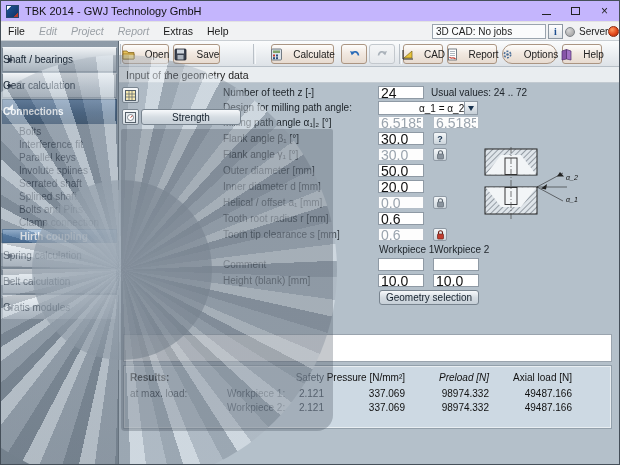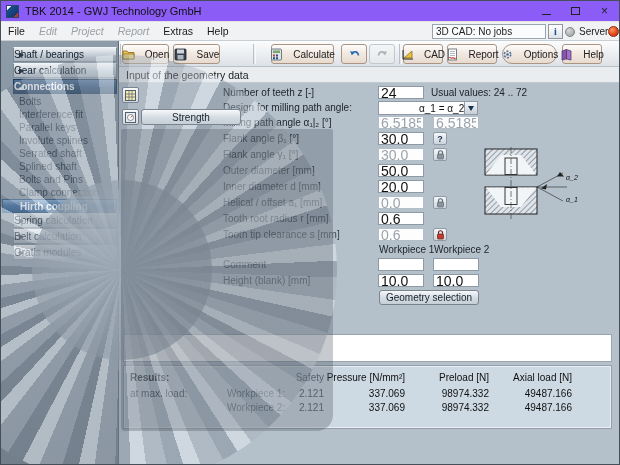--- a/index.html
+++ b/index.html
@@ -1,21 +1,21 @@
 <!DOCTYPE html>
 <html><head>
 <meta charset="utf-8">
 <style>
   * { margin:0; padding:0; box-sizing:border-box; }
   body { font-family:"Liberation Sans", sans-serif; background:#888; }
   .screen { position:relative; width:620px; height:465px; background:#b4c0ca;
             border:1px solid #454f59; overflow:hidden; font-family:"Liberation Sans", sans-serif; }
 
   
-  .titlebar { position:absolute; left:0; top:0; width:100%; height:21px; background:#8b5cf6;
+  .titlebar { position:absolute; left:0; top:0; width:100%; height:21px; background:#c4b5fd;
               border-bottom:1px solid #e2e2e2; display:flex; align-items:center; }
   .app-icon { width:13px; height:13px; margin:0 6px 0 5px;
               background:linear-gradient(135deg,#ffffff 18%,#1d4e8f 19%,#123a6e 78%,#b23a2a 79%); border:1px solid #27476e; }
   .title-text { font-size:11px; color:#111; }
   .win-controls { margin-left:auto; display:flex; height:100%; }
   .win-btn { width:29px; height:100%; display:flex; align-items:center; justify-content:center;
              font-size:12px; color:#222; }
   .min-glyph { display:inline-block; width:9px; border-bottom:1px solid #222; margin-top:6px; }
   .max-glyph { display:inline-block; width:9px; height:8px; border:1px solid #222; }
 
@@ -31,21 +31,21 @@
               display:flex; align-items:center; justify-content:center; font-family:"Liberation Serif",serif; }
   .gray-dot { position:absolute; left:564px; top:5px; width:10px; height:10px; border-radius:50%;
               background:radial-gradient(circle at 35% 30%,#d8d8d8,#9a9a9a); border:1px solid #7e8488; }
   .server-label { position:absolute; left:578px; top:4px; font-size:10px; color:#222; }
   .server-dot { position:absolute; left:607px; top:4px; width:11px; height:11px; border-radius:50%;
                 background:radial-gradient(circle at 35% 30%,#ff9a60,#e4491c 55%,#a52b0a); border:1px solid #8a2a10; }
 
   
   .sidebar { position:absolute; left:0; top:40px; width:118px; height:425px;
              background:linear-gradient(#8e9ba8,#73808c); border-right:1px solid #5c6873; padding-top:6px; z-index:1; }
-  .side-header { position:relative; z-index:3; height:15px; margin:0 1px 1px 12px;
+  .side-header { position:relative; z-index:3; height:25px; margin:0 1px 1px 1px;
                  background:linear-gradient(#eef1f4,#c3ccd4 55%,#a8b2bc);
                  border:1px solid #7c8894; border-top-color:#f2f5f7;
                  font-size:10px; color:#13202e; display:flex; align-items:center; }
   .side-header.active { background:linear-gradient(#4d7099,#2c4e74 55%,#23405f); color:#fff; font-weight:bold;
                         border-color:#1d3b5c; }
   .tri-right { position:absolute; left:5px; width:0; height:0; border-top:3.5px solid transparent;
                border-bottom:3.5px solid transparent; border-left:5px solid #2a3545; }
   .tri-exp { position:absolute; left:4px; top:4px; width:0; height:0;
              border-left:6px solid transparent; border-bottom:6px solid #fff; transform:rotate(0deg); }
   .side-item { position:relative; z-index:3; height:13px; font-size:10px; color:#1c2736;
@@ -388,21 +388,21 @@
       <span class="rp res-title" style="left:6px;top:6px;">Results:</span>
       <span class="rp right res-faint" style="left:140px;top:6px;width:60px;">Safety</span>
       <span class="rp" style="left:6px;top:22px;color:#2a333c;">at max. load:</span>
 
       <span class="rp res-faint" style="left:103px;top:22px;">Workpiece 1:</span>
       <span class="rp right res-faint" style="left:140px;top:22px;width:60px;">2.121</span>
       <span class="rp res-faint" style="left:103px;top:36px;">Workpiece 2:</span>
       <span class="rp right res-faint" style="left:140px;top:36px;width:60px;">2.121</span>
 
       <span class="rp right" style="left:191px;top:6px;width:90px;color:#111;">Pressure [N/mm²]</span>
-      <span class="rp right" style="left:275px;top:6px;width:90px;color:#111;">Preload [N]</span>
+      <span class="rp right" style="left:275px;top:6px;width:90px;color:#111;font-style:italic;">Preload [N]</span>
       <span class="rp right" style="left:358px;top:6px;width:90px;color:#111;">Axial load [N]</span>
 
       <span class="rp right res-val" style="left:191px;top:22px;width:90px;">337.069</span>
       <span class="rp right res-val" style="left:275px;top:22px;width:90px;">98974.332</span>
       <span class="rp right res-val" style="left:358px;top:22px;width:90px;">49487.166</span>
 
       <span class="rp right res-val" style="left:191px;top:36px;width:90px;">337.069</span>
       <span class="rp right res-val" style="left:275px;top:36px;width:90px;">98974.332</span>
       <span class="rp right res-val" style="left:358px;top:36px;width:90px;">49487.166</span>
     </div>

